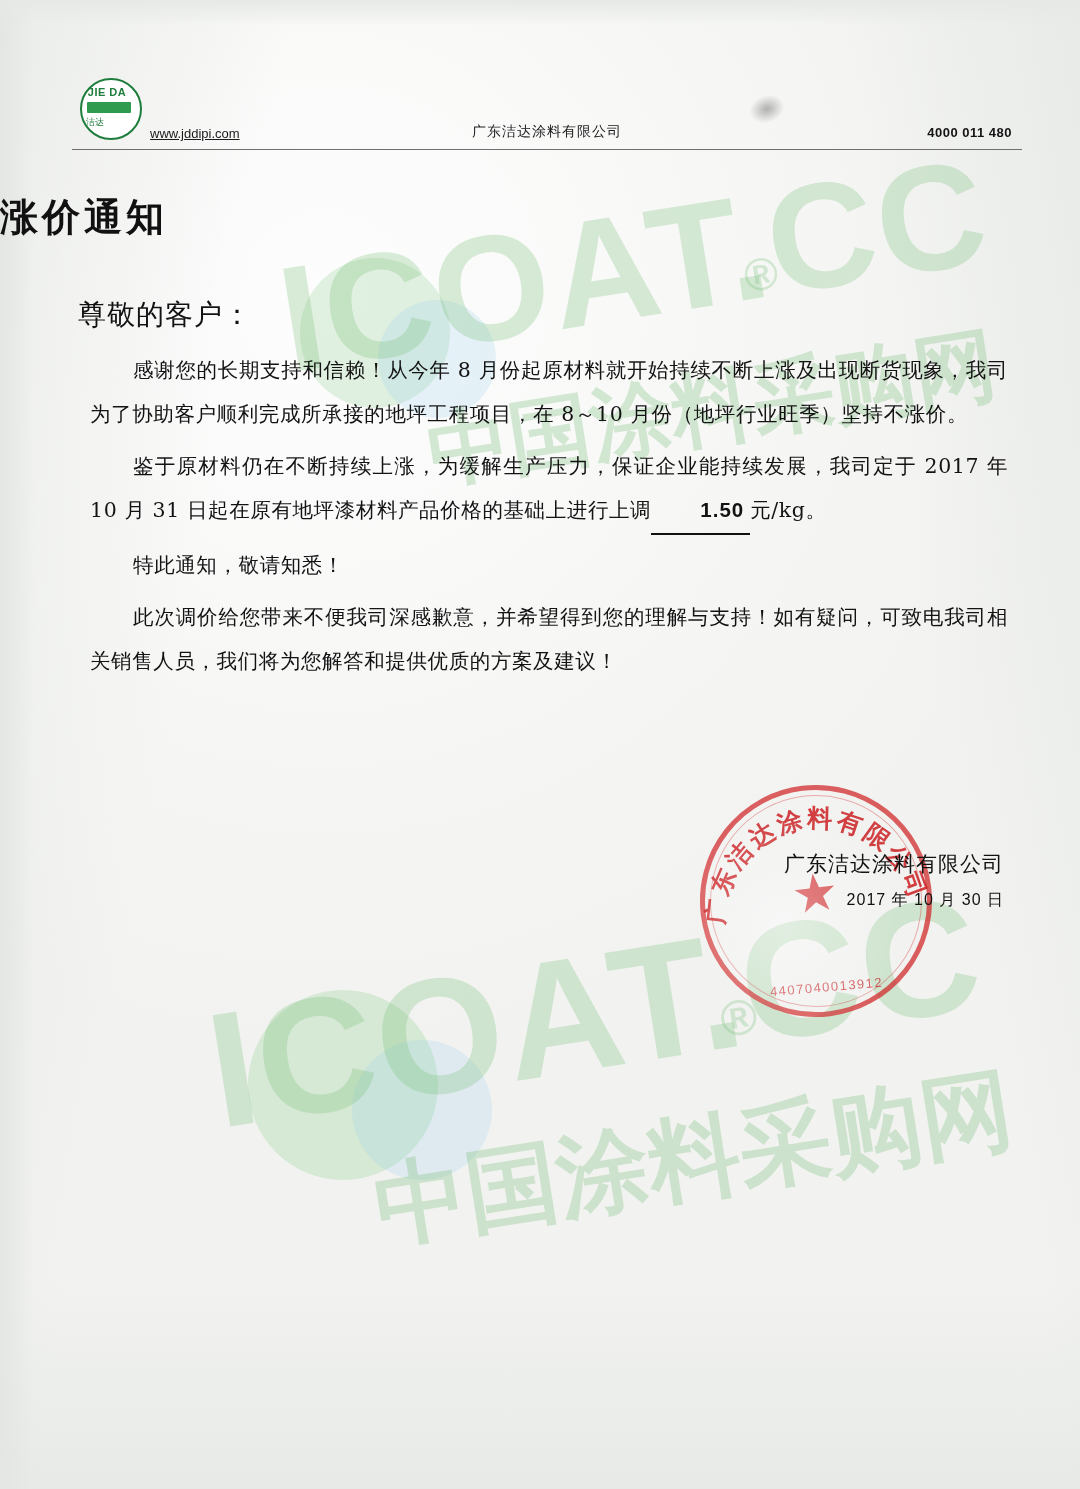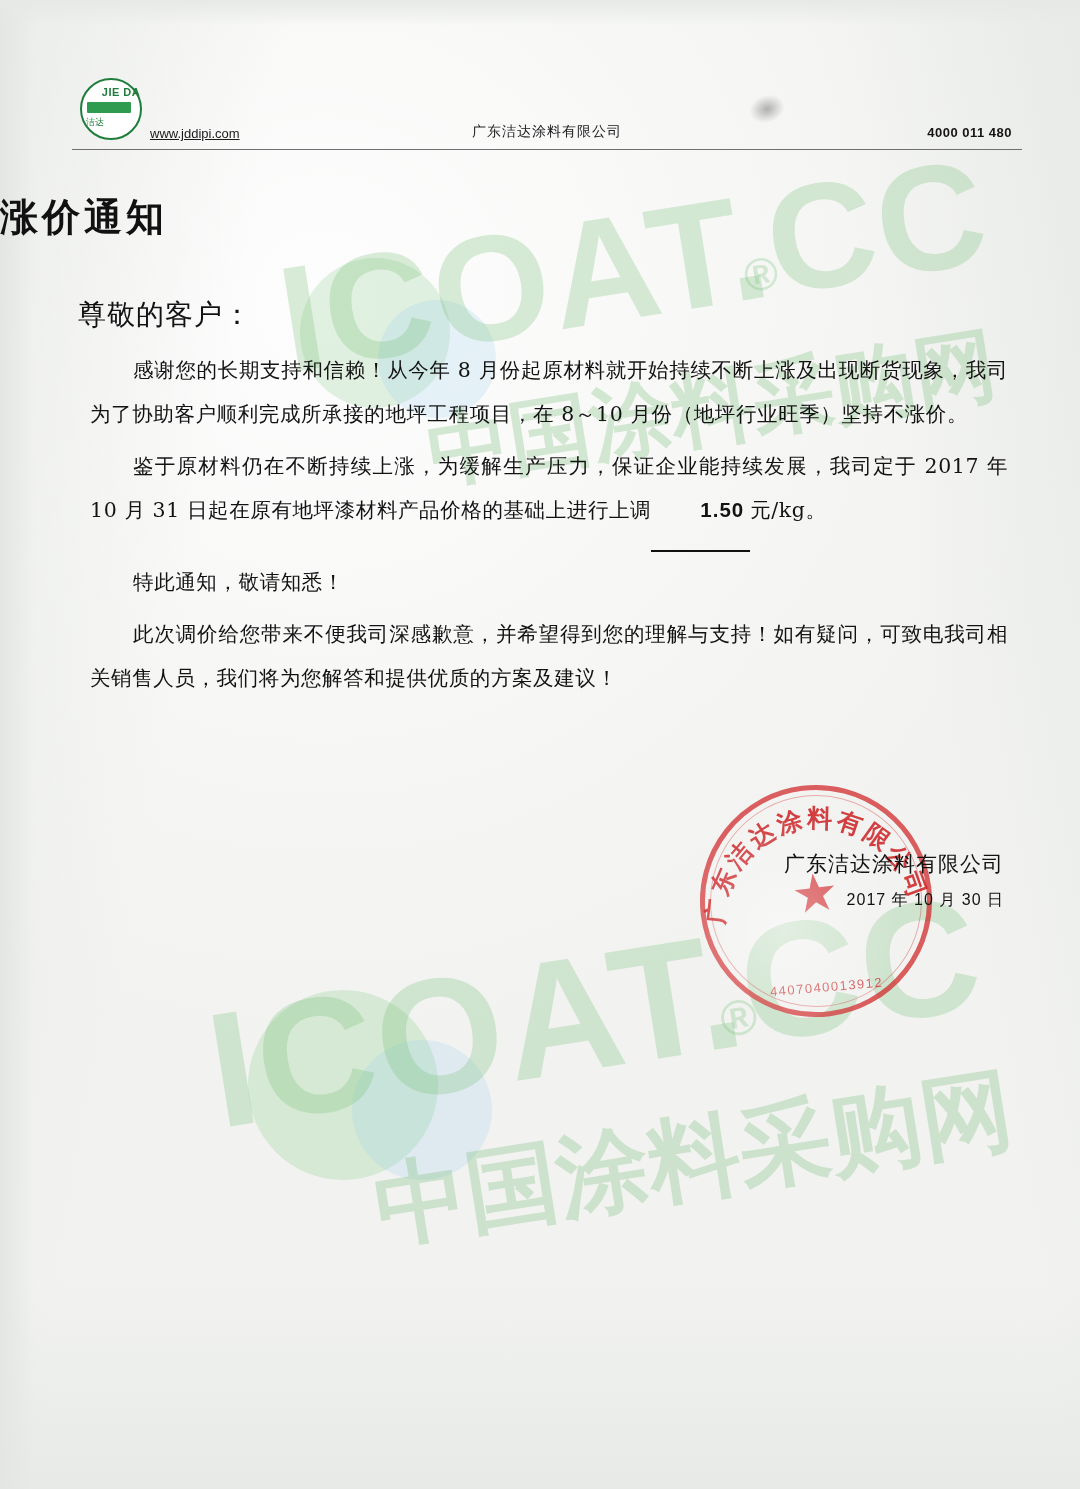--- a/index.html
+++ b/index.html
@@ -91,21 +91,21 @@
   .logo-ring {
     position: absolute;
     left: 0; top: 0;
     width: 58px; height: 58px;
     border: 2px solid #1e7d3c;
     border-radius: 50%;
     background: #ffffff;
   }
   .logo-top {
     position: absolute;
-    left: 18px; top: 8px;
+    left: 4px; top: 8px;
     width: 46px;
     text-align: center;
     font-family: "Liberation Sans", sans-serif;
     font-size: 11px;
     font-weight: bold;
     color: #1e7d3c;
     letter-spacing: 0.5px;
   }
   .logo-bar {
     position: absolute;
@@ -199,21 +199,21 @@
     letter-spacing: 0.6px;
     margin: 0 0 8px 12px;
   }
   .amount-blank {
     display: inline-block;
     min-width: 76px;
     text-align: center;
     font-family: "Liberation Sans", sans-serif;
     font-weight: bold;
     border-bottom: 2px solid #111;
-    padding: 0 6px 18px 6px;
+    padding: 0 6px 1px 6px;
     letter-spacing: 1px;
   }
 
   
   .sign-block {
     position: absolute;
     right: 76px;
     top: 845px;
     width: 300px;
     text-align: right;

